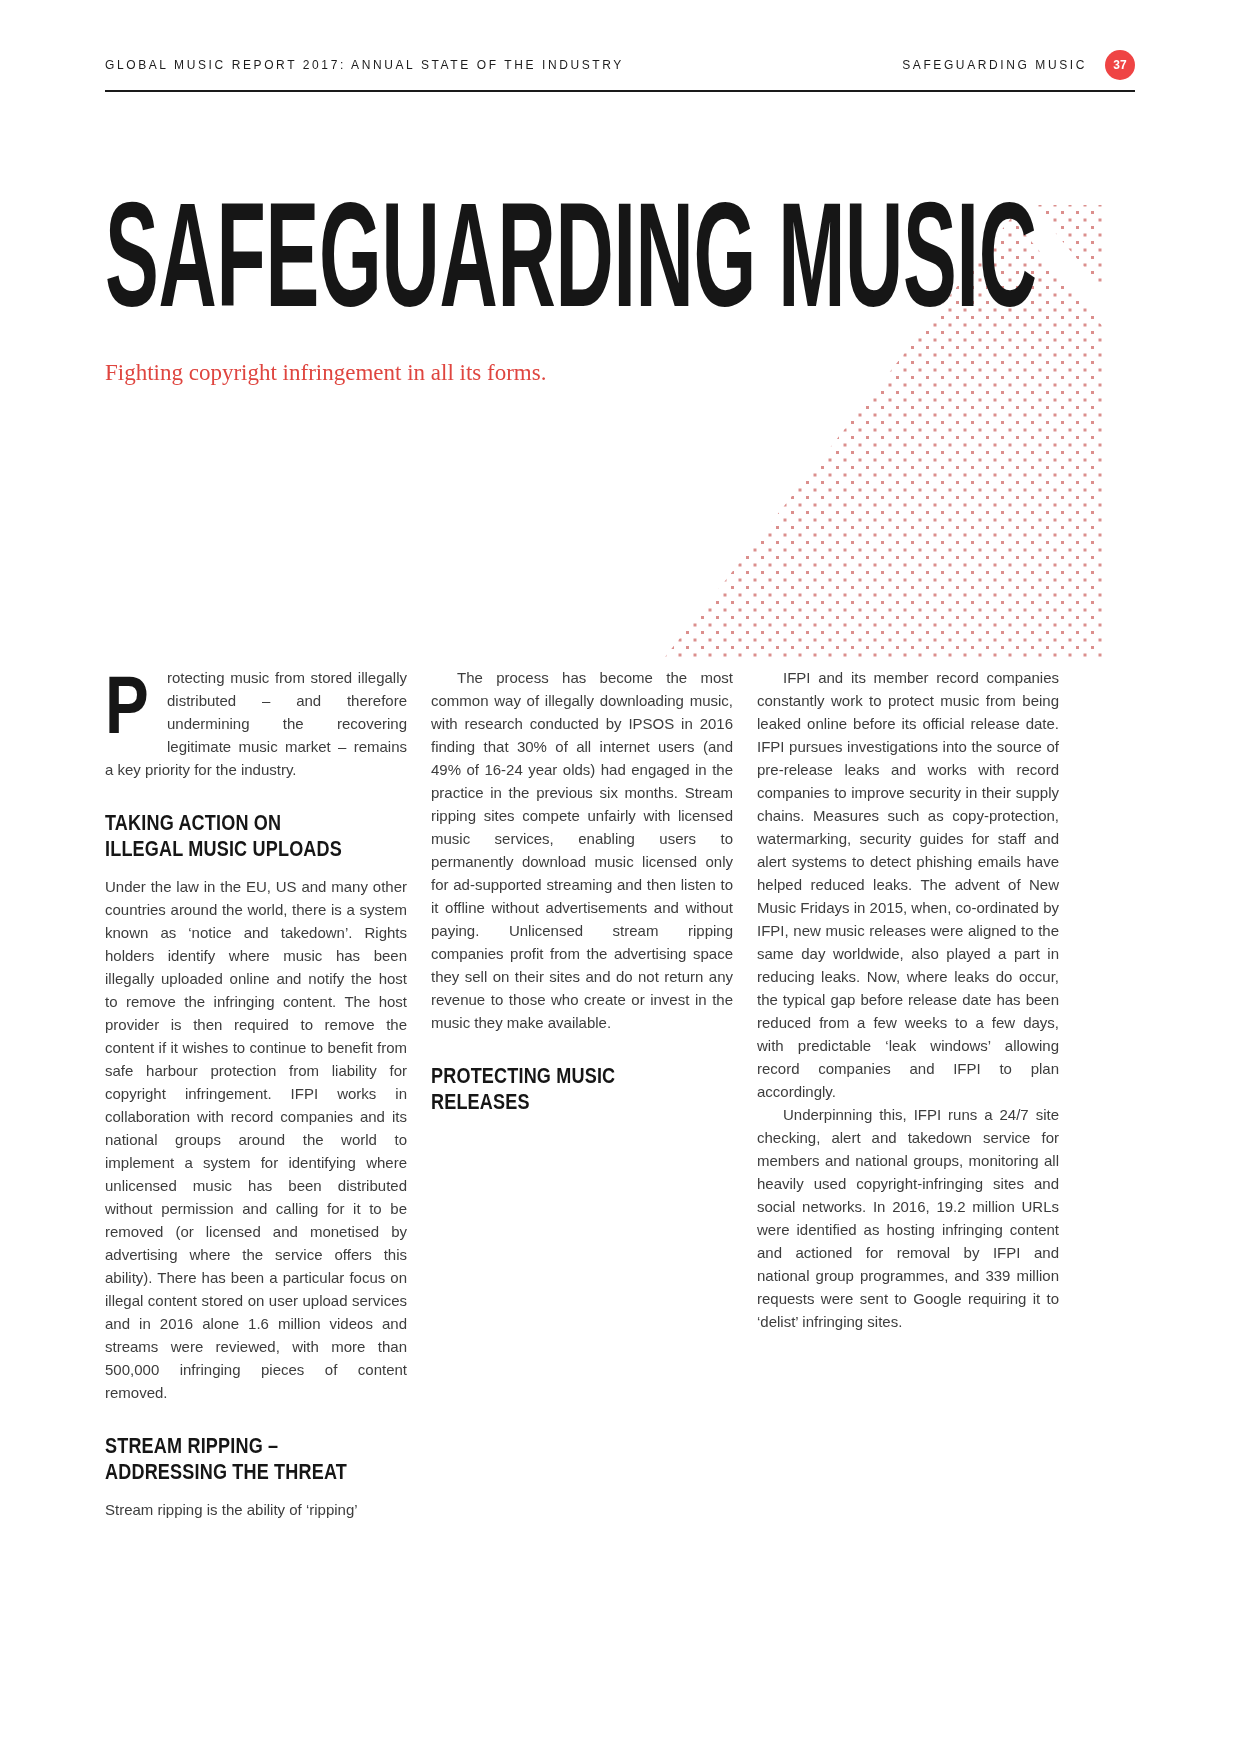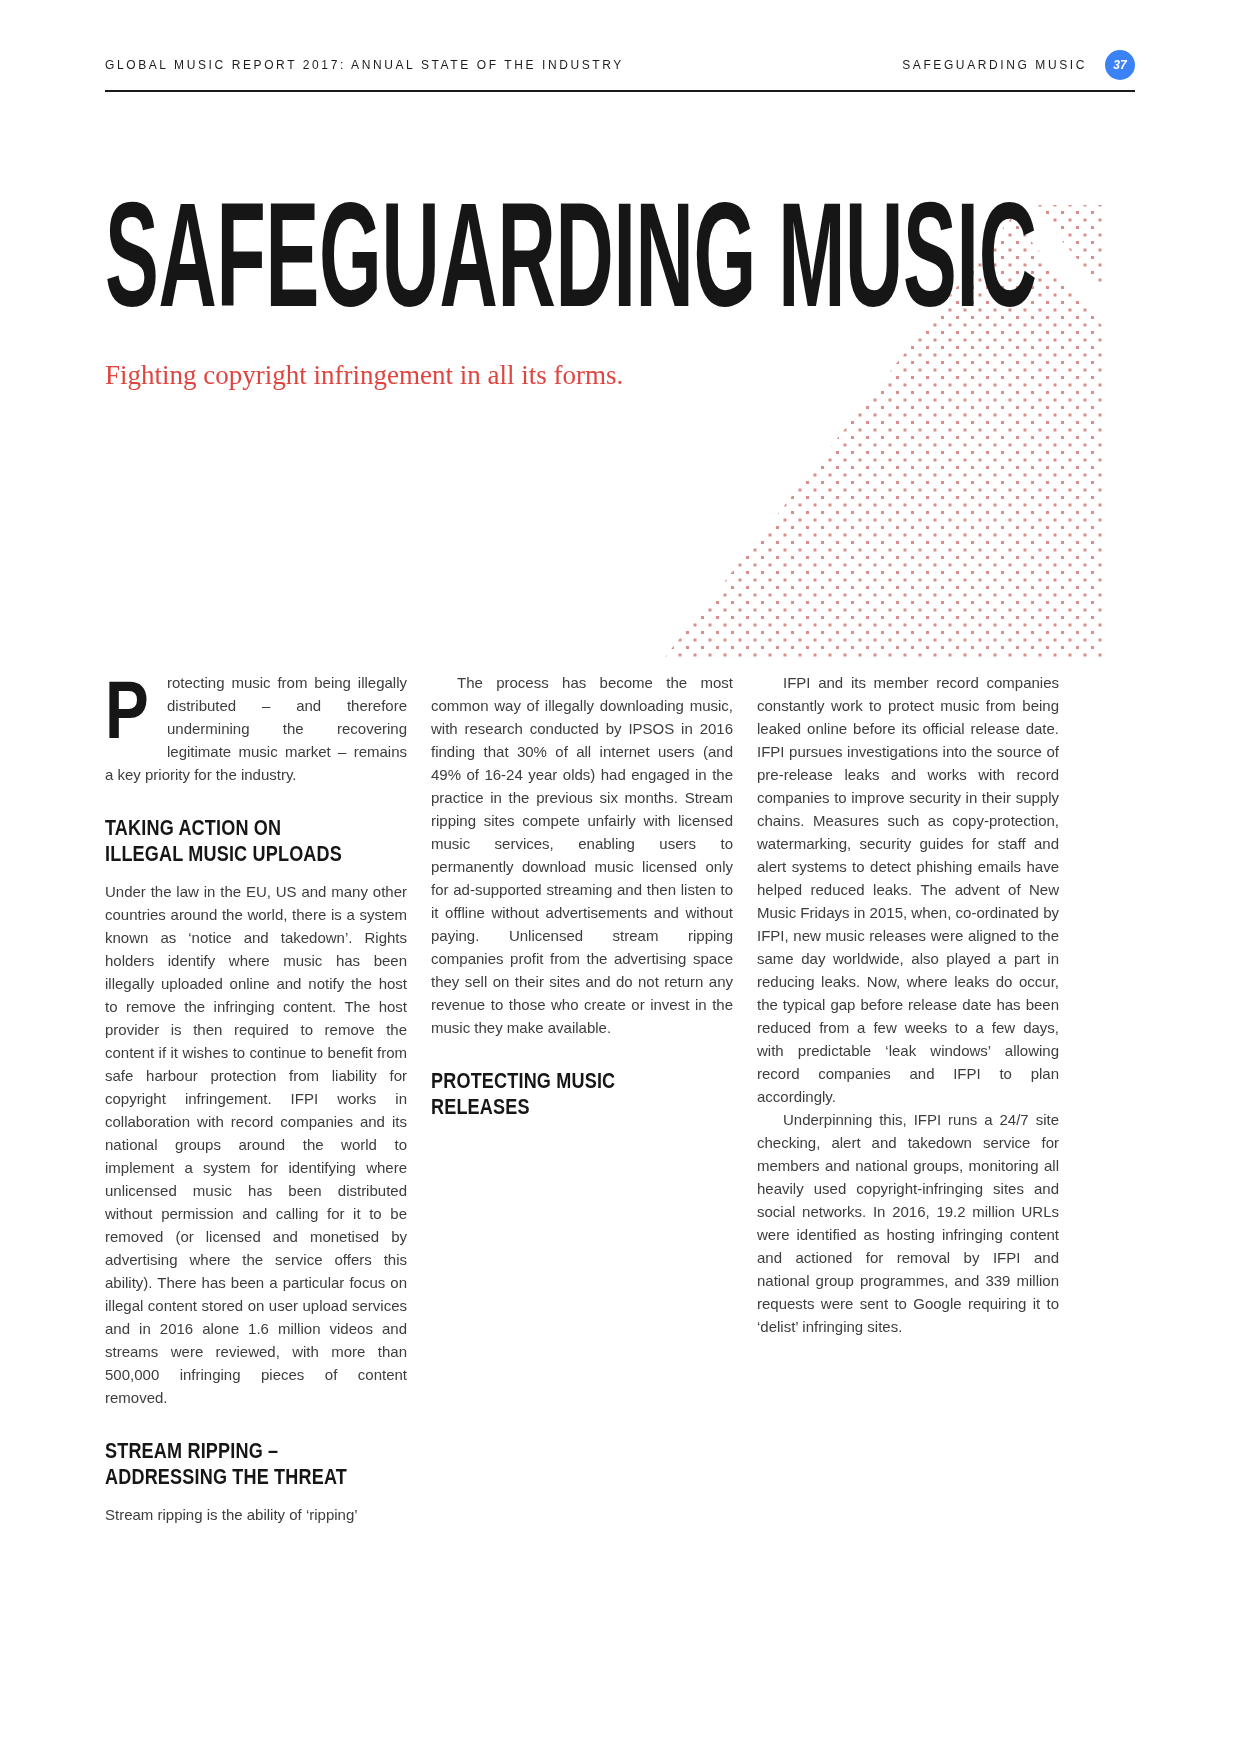--- a/index.html
+++ b/index.html
@@ -25,26 +25,25 @@
     letter-spacing: 2.6px;
     font-weight: 500;
     color: #1d1d1d;
     white-space: nowrap;
   }
   .hdr-right { margin-left: auto; }
   .page-badge {
     margin-left: 18px;
     width: 30px; height: 30px;
     border-radius: 50%;
-    background: #3b82f6;
+    background: #ef4444;
     color: #ffffff;
     font-size: 12px; font-weight: 700;
     display: flex; align-items: center; justify-content: center;
     flex: 0 0 30px;
-    font-style: italic;
   }
   .hdr-rule { border-top: 2px solid #1a1a1a; margin-top: 10px; }
 
   
   .dots-wrap {
     position: absolute;
     left: 665px; top: 205px;
     width: 440px; height: 452px;
     clip-path: polygon(0 100%, 81% 0, 100% 0, 100% 100%);
     z-index: 1;
@@ -78,21 +77,21 @@
   .headline-inner {
     display: inline-block;
     transform: scale(0.545, 1);
     transform-origin: 0 50%;
     letter-spacing: -0.5px;
   }
   .subtitle {
     position: relative; z-index: 2;
     margin: 46px 0 0 105px;
     font-family: "Liberation Serif", serif;
-    font-size: 27px;
+    font-size: 23px;
     color: #df453f;
   }
 
   
   .columns {
     position: relative; z-index: 2;
     display: flex; gap: 24px;
     margin: 280px 105px 0 105px;
     width: 955px;
   }
@@ -149,21 +148,21 @@
     <div class="dots-gap"></div>
   </div>
 
   <h1 class="headline"><span class="headline-inner">SAFEGUARDING MUSIC</span></h1>
 
   <p class="subtitle">Fighting copyright infringement in all its forms.</p>
 
   <main class="columns">
 
     <div class="col">
-      <p class="body-p intro"><span class="dropcap">P</span><span>rotecting music from being illegally distributed – and therefore undermining the recovering legitimate music market – remains a key priority for the industry.</span></p>
+      <p class="body-p intro"><span class="dropcap">P</span><span>rotecting music from stored illegally distributed – and therefore undermining the recovering legitimate music market – remains a key priority for the industry.</span></p>
 
       <h2 class="sec-heading">
         <span class="hl">TAKING ACTION ON</span>
         <span class="hl">ILLEGAL MUSIC UPLOADS</span>
       </h2>
       <p class="body-p">Under the law in the EU, US and many other countries around the world, there is a system known as ‘notice and takedown’. Rights holders identify where music has been illegally uploaded online and notify the host to remove the infringing content. The host provider is then required to remove the content if it wishes to continue to benefit from safe harbour protection from liability for copyright infringement. IFPI works in collaboration with record companies and its national groups around the world to implement a system for identifying where unlicensed music has been distributed without permission and calling for it to be removed (or licensed and monetised by advertising where the service offers this ability). There has been a particular focus on illegal content stored on user upload services and in 2016 alone 1.6 million videos and streams were reviewed, with more than 500,000 infringing pieces of content removed.</p>
 
       <h2 class="sec-heading">
         <span class="hl">STREAM RIPPING –</span>
         <span class="hl">ADDRESSING THE THREAT</span>

